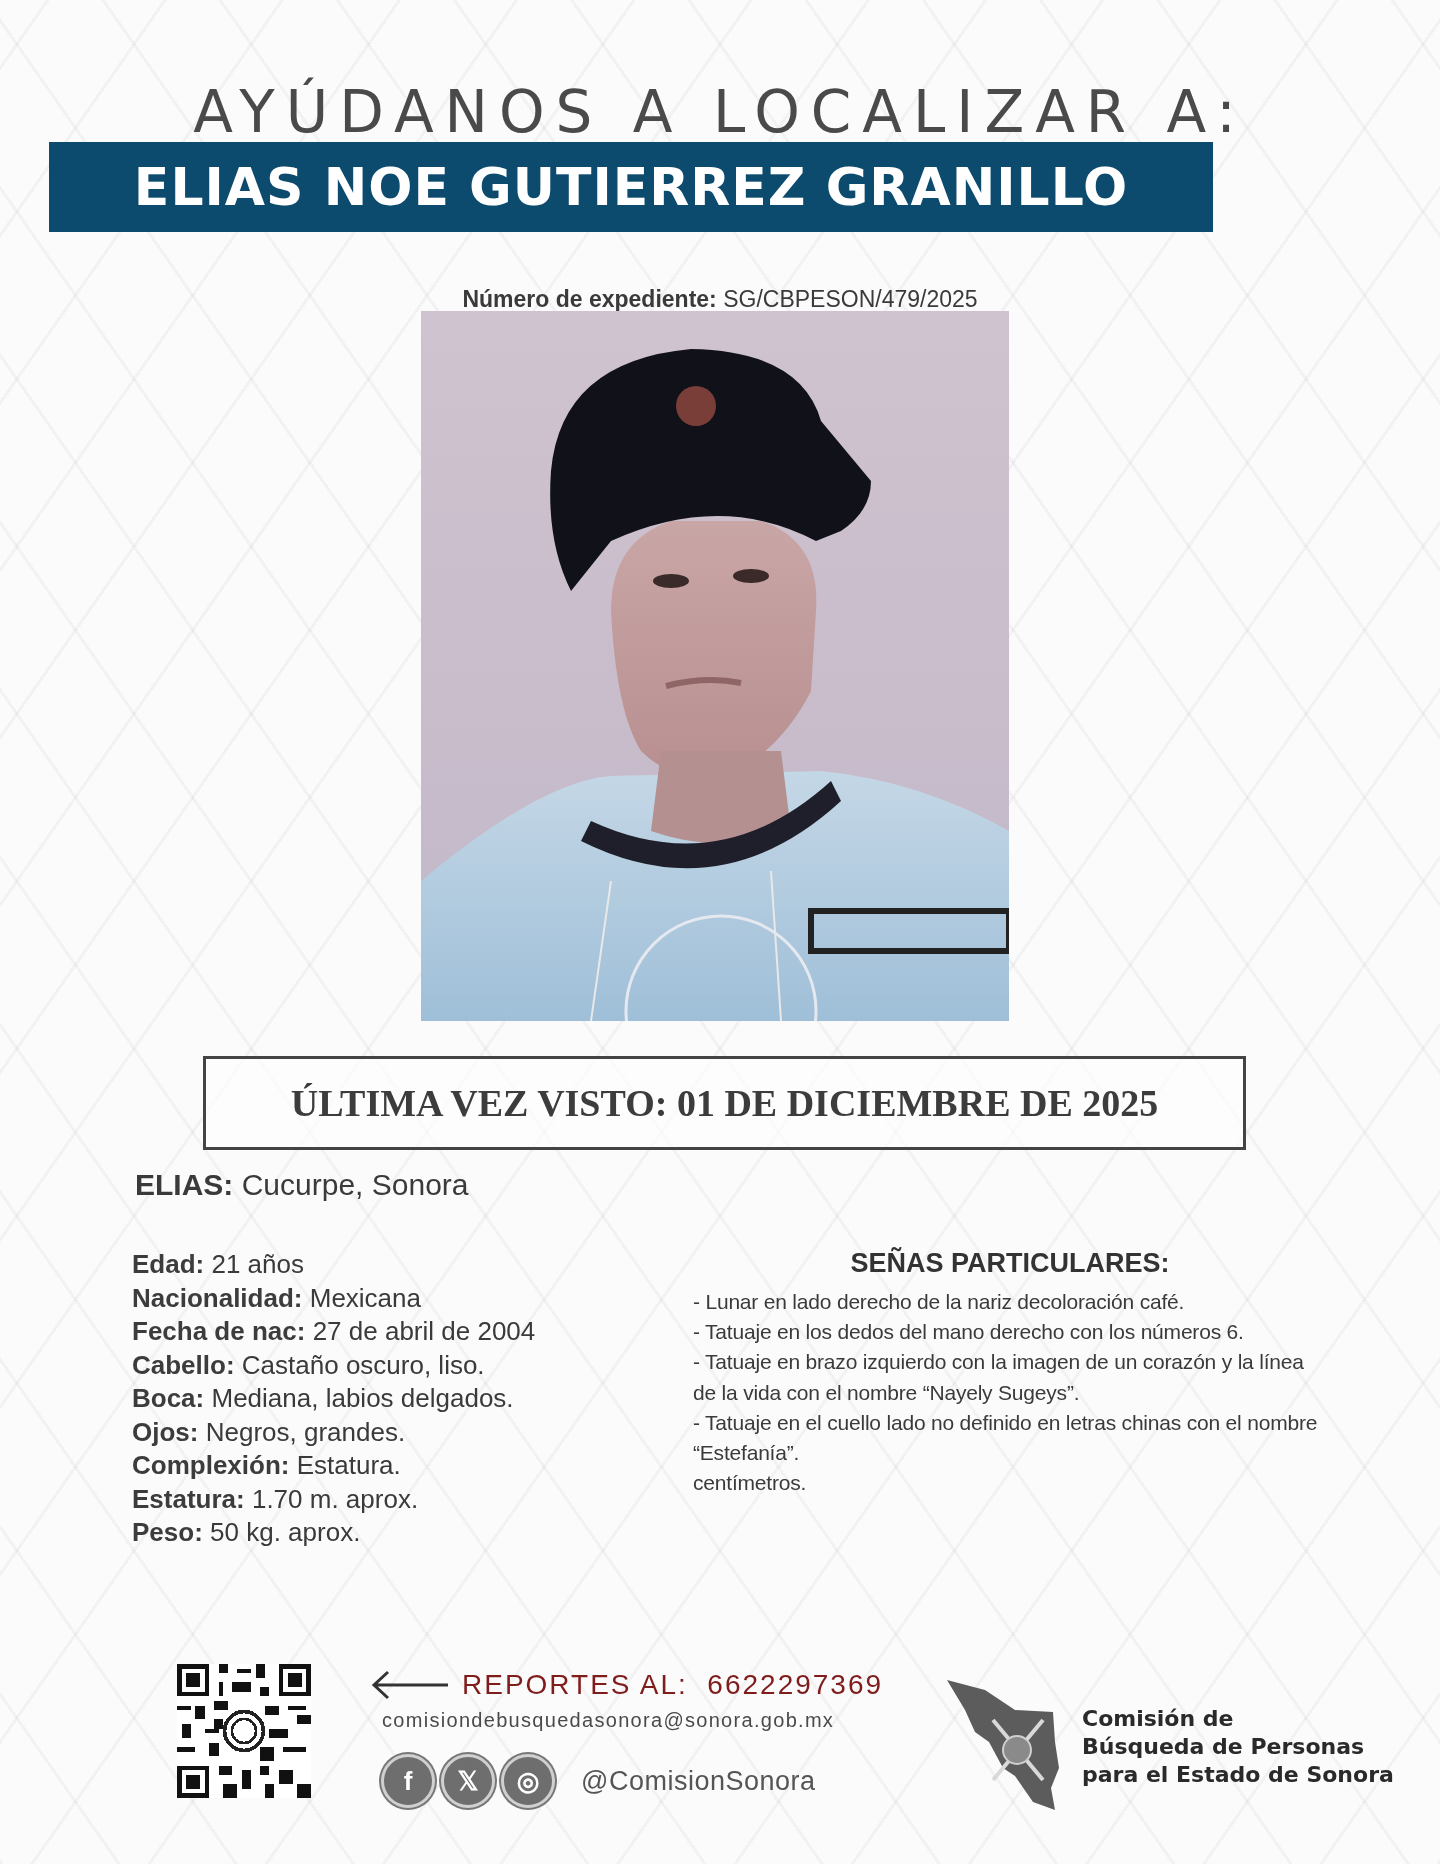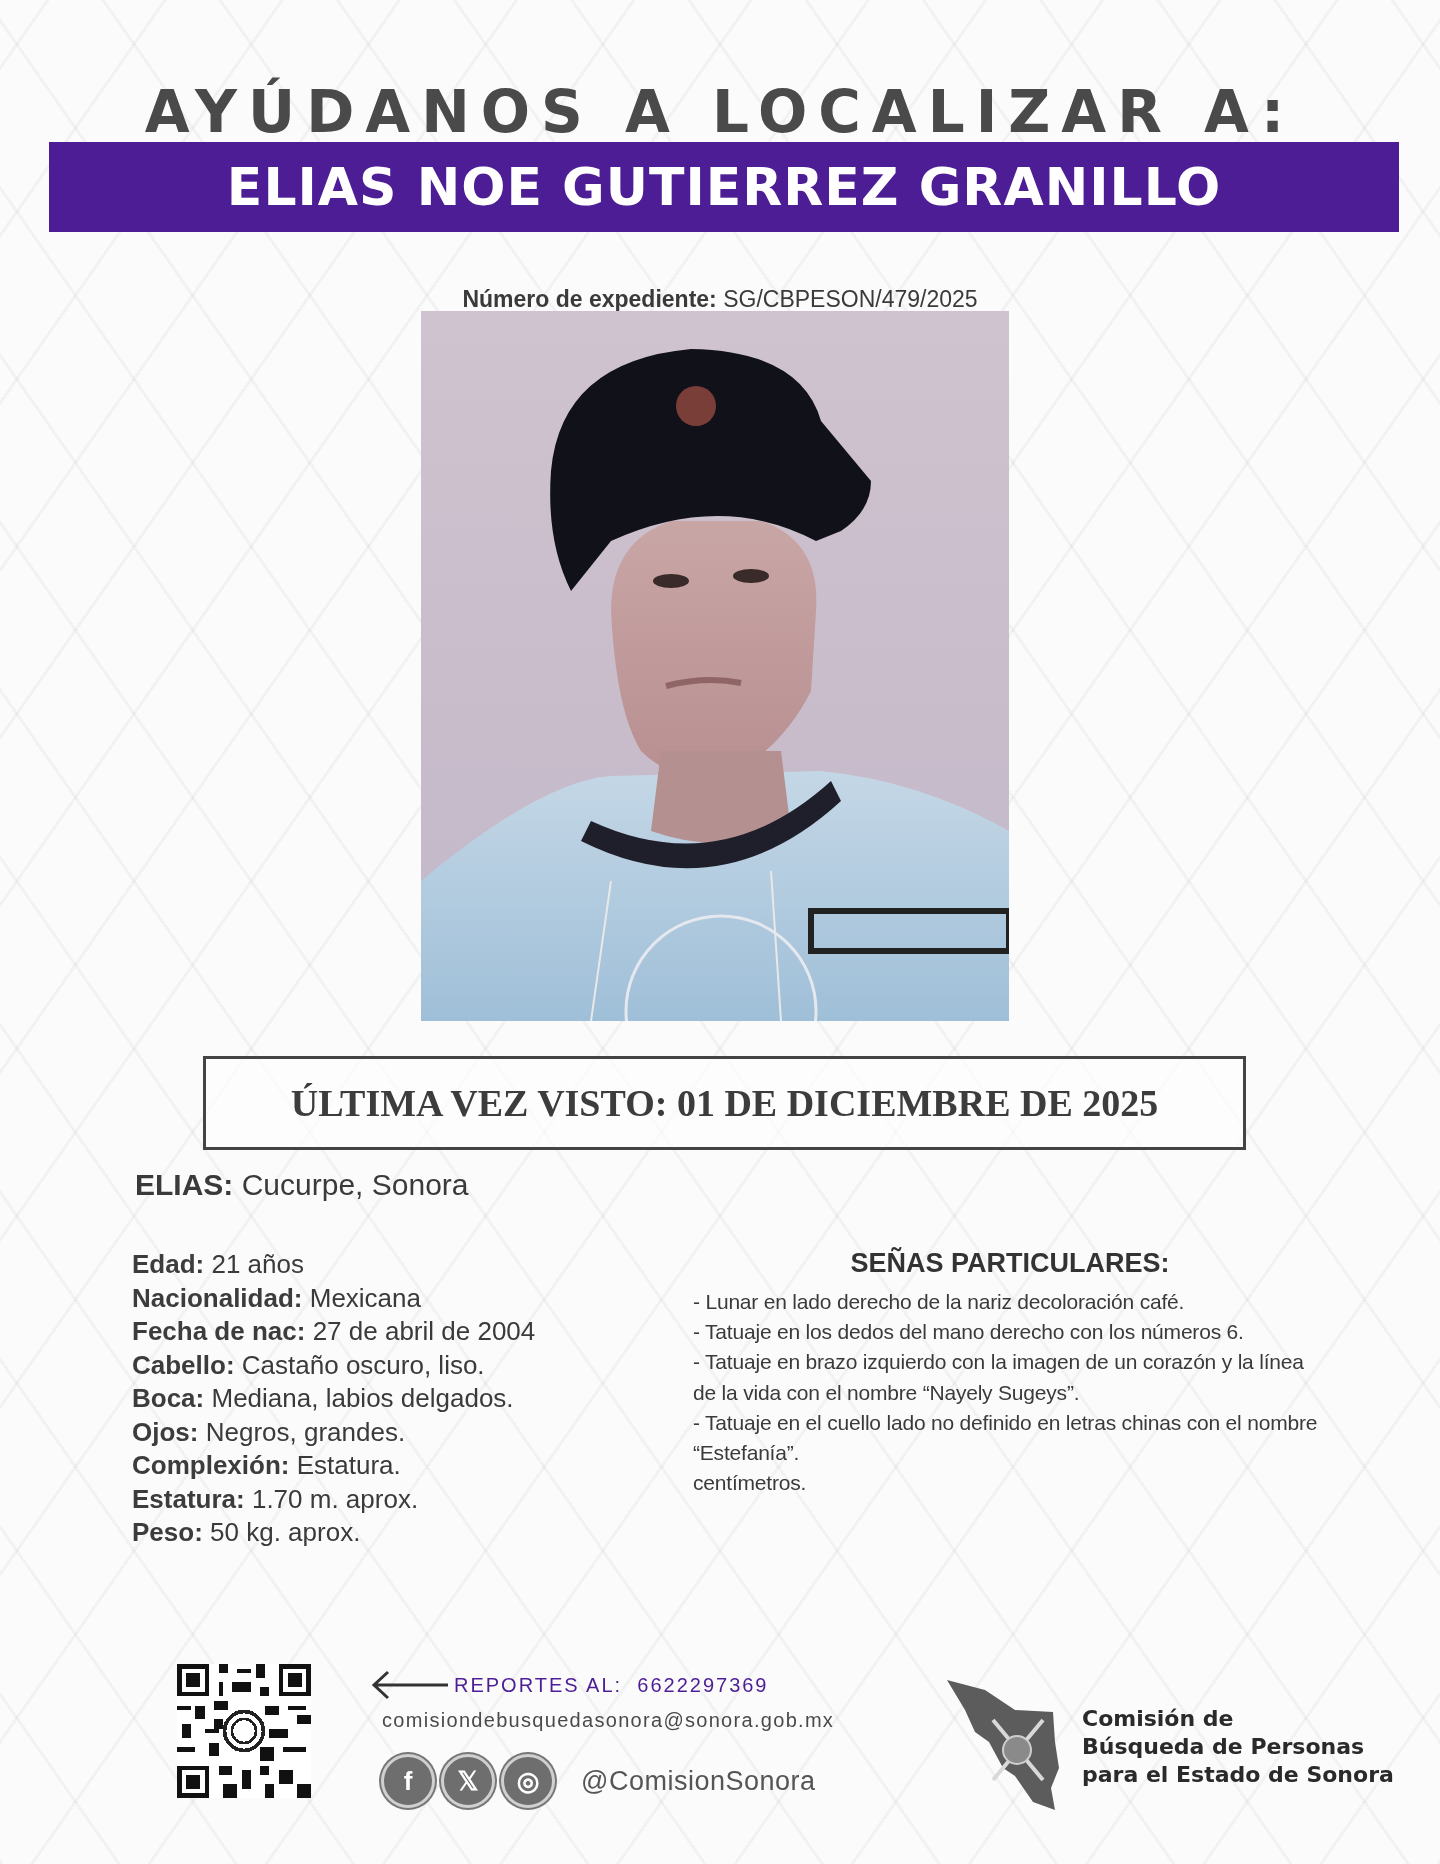--- a/index.html
+++ b/index.html
@@ -11,26 +11,26 @@
     }
     .pattern {
       position: absolute; inset: 0; z-index: 0;
       background-image:
         repeating-linear-gradient(55deg, rgba(0,0,0,0.035) 0 3px, transparent 3px 96px),
         repeating-linear-gradient(-55deg, rgba(0,0,0,0.035) 0 3px, transparent 3px 96px);
     }
     .abs { position: absolute; z-index: 1; }
     .headline {
       left: 0; width: 1440px; top: 78px; text-align: center;
-      font-family: "DejaVu Sans", sans-serif; font-weight: bold;
+      font-family: "DejaVu Sans", sans-serif; font-weight: normal;
       font-size: 58px; letter-spacing: 11px; color: #4a4a4a;
     }
     .name-banner {
-      left: 49px; top: 142px; width: 1350px; height: 90px;
-      background: #4c1d95; display: flex; align-items: center; justify-content: center;
+      left: 49px; top: 142px; width: 1164px; height: 90px;
+      background: #0c4a6e; display: flex; align-items: center; justify-content: center;
     }
     .name-banner span {
       font-family: "DejaVu Sans", sans-serif; font-weight: bold;
       font-size: 52px; color: #ffffff; letter-spacing: 1px;
     }
     .expediente {
       left: 0; width: 1440px; top: 254px; text-align: center; font-size: 23px; color: #3a3a3a; margin-top: 32px;
     }
     .expediente b { font-weight: bold; }
     .photo {
@@ -51,21 +51,21 @@
     .detail-row { font-size: 26px; line-height: 33.5px; color: #3a3a3a; white-space: nowrap; }
     .detail-row b { font-weight: bold; color: #3c3c3c; }
     .senas-title {
       left: 700px; width: 620px; top: 1248px; text-align: center;
       font-weight: bold; font-size: 27px; color: #333;
     }
     .senas-list { left: 693px; top: 1287px; width: 730px; }
     .senas-item { font-family: "Liberation Sans Narrow", "Liberation Sans", sans-serif; font-size: 21px; line-height: 30.2px; color: #3a3a3a; letter-spacing: -0.2px; }
     .qr { left: 177px; top: 1664px; width: 134px; height: 134px; }
     .reportes { left: 370px; top: 1668px; display: flex; align-items: center; }
-    .reportes .text { font-size: 20px; letter-spacing: 2px; color: #4c1d95; margin-left: 4px; }
+    .reportes .text { font-size: 28px; letter-spacing: 2px; color: #7f1d1d; margin-left: 12px; }
     .email { left: 382px; top: 1709px; font-size: 20px; letter-spacing: 1.3px; color: #4a4a4a; }
     .socials { left: 381px; top: 1754px; display: flex; align-items: center; gap: 6px; }
     .social {
       width: 48px; height: 48px; border-radius: 50%; background: #6e6e6e;
       border: 3px solid #d0d0d0; box-shadow: 0 0 0 2px #777;
       display: flex; align-items: center; justify-content: center; color: #fff;
       font-weight: bold; font-size: 26px;
     }
     .handle { font-size: 27px; color: #555; margin-left: 20px; letter-spacing: 0.5px; }
     .logo { left: 945px; top: 1672px; width: 120px; height: 140px; }

